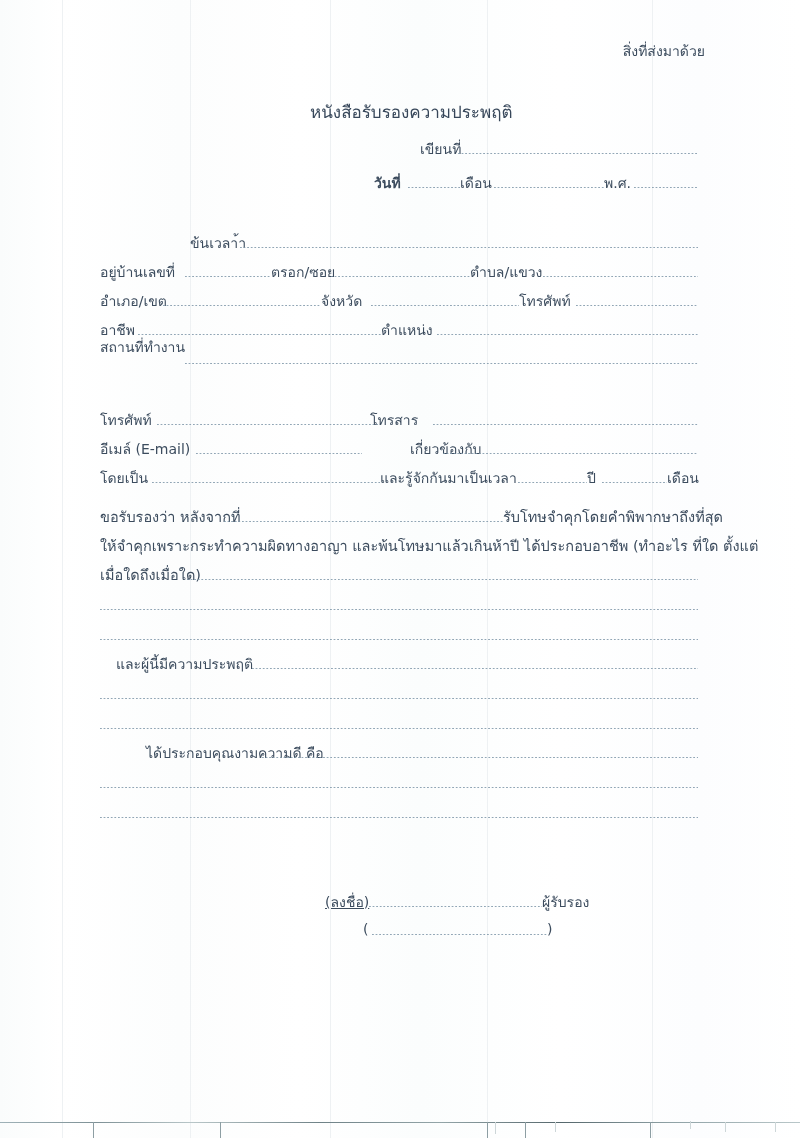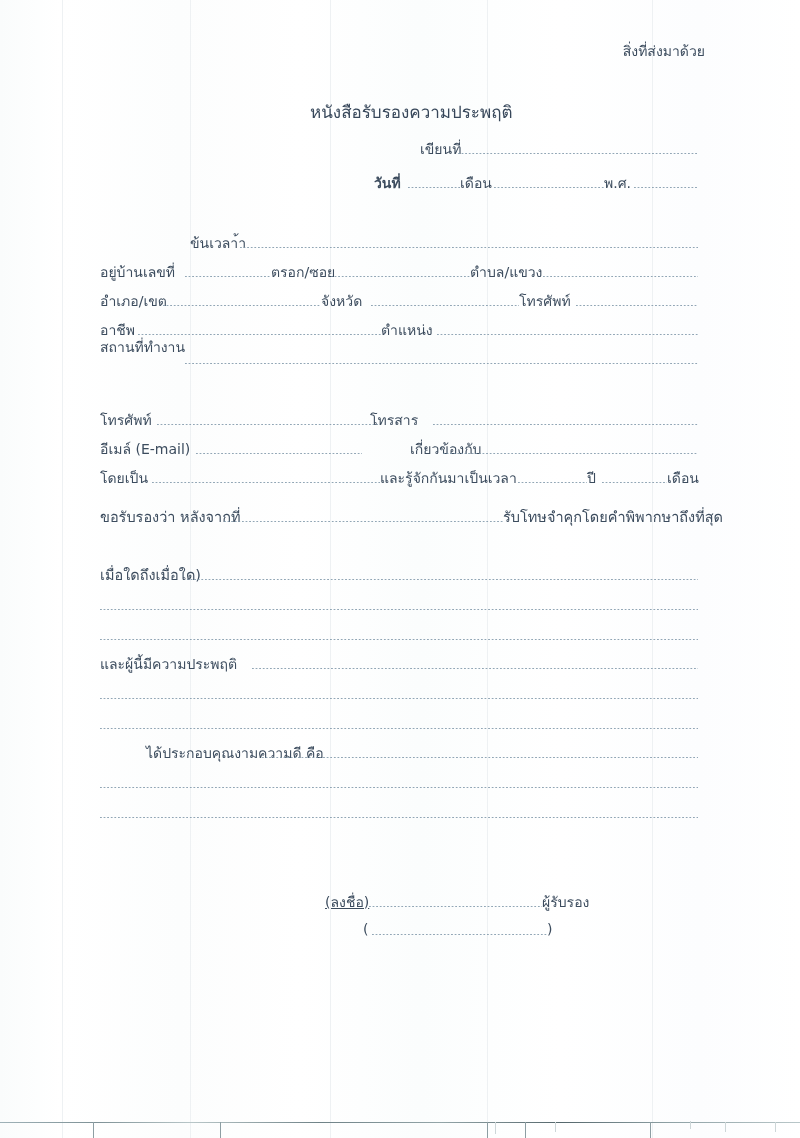--- a/index.html
+++ b/index.html
@@ -178,28 +178,29 @@
     <div class="t" style="left:380px; top:471px;">และรู้จักกันมาเป็นเวลา</div>
     <div class="dots" style="left:518px; top:481px; width:69px;"></div>
     <div class="t" style="left:587px; top:471px;">ปี</div>
     <div class="dots" style="left:602px; top:481px; width:65px;"></div>
     <div class="t" style="left:667px; top:471px;">เดือน</div>
 
     <div class="para" style="left:100px; top:510px;">ขอรับรองว่า หลังจากที่</div>
     <div class="dots" style="left:224px; top:520px; width:279px;"></div>
     <div class="para" style="left:503px; top:510px;">รับโทษจำคุกโดยคำพิพากษาถึงที่สุด</div>
 
+    <div class="para" style="left:100px; top:539px;">ให้จำคุกเพราะกระทำความผิดทางอาญา และพ้นโทษมาแล้วเกินห้าปี ได้ประกอบอาชีพ (ทำอะไร ที่ใด ตั้งแต่</div>
 
     <div class="para" style="left:100px; top:568px;">เมื่อใดถึงเมื่อใด)</div>
     <div class="dots" style="left:187px; top:578px; width:511px;"></div>
 
     <div class="dots" style="left:100px; top:608px; width:598px;"></div>
     <div class="dots" style="left:100px; top:638px; width:598px;"></div>
 
-    <div class="t" style="left:100px; top:657px;">และผู้นี้มีความประพฤติ</div>
+    <div class="t" style="left:116px; top:657px;">และผู้นี้มีความประพฤติ</div>
     <div class="dots" style="left:252px; top:667px; width:446px;"></div>
     <div class="dots" style="left:100px; top:697px; width:598px;"></div>
     <div class="dots" style="left:100px; top:727px; width:598px;"></div>
 
     <div class="t" style="left:100px; top:746px;margin-left:46px;">ได้ประกอบคุณงามความดี คือ</div>
     <div class="dots" style="left:262px; top:756px; width:436px;"></div>
     <div class="dots" style="left:100px; top:786px; width:598px;"></div>
     <div class="dots" style="left:100px; top:816px; width:598px;"></div>
 
     <div class="t" style="left:325px; top:895px;text-decoration:underline;">(ลงชื่อ)</div>

